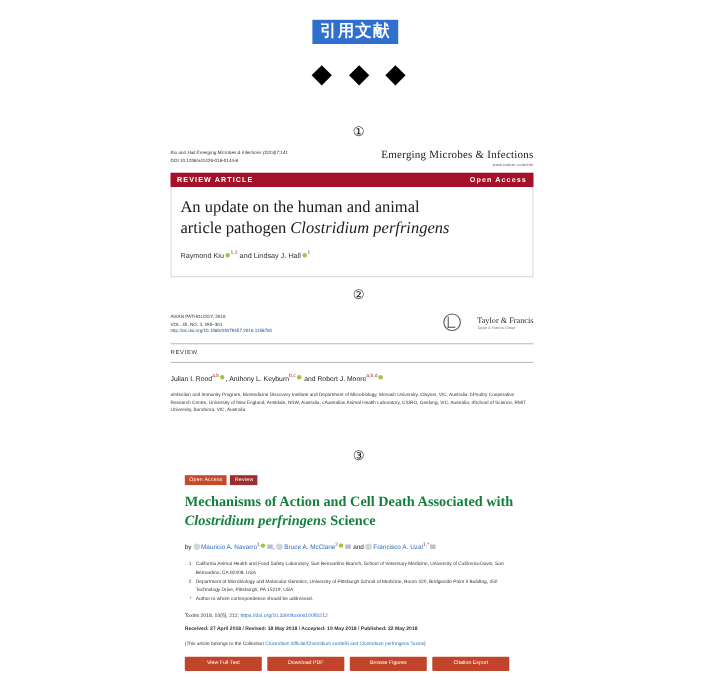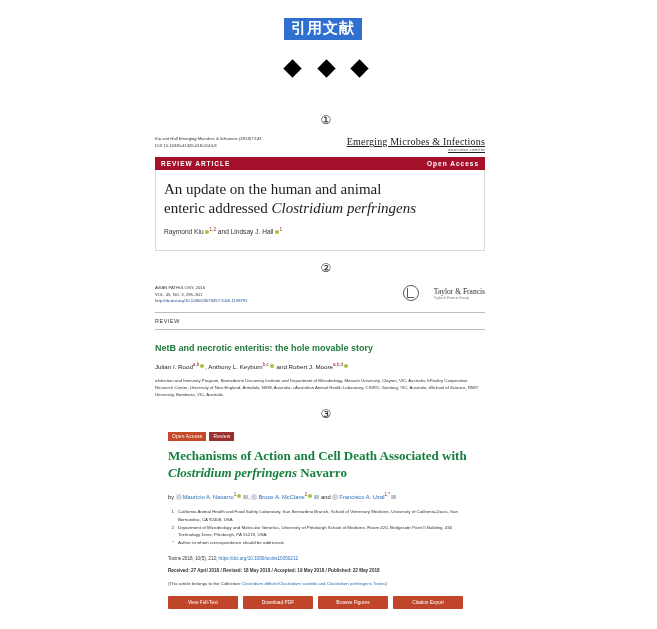--- a/index.html
+++ b/index.html
@@ -79,21 +79,20 @@
     font-size: 4.2px;
     line-height: 1.55;
     color: #333;
     font-style: italic;
     max-width: 150px;
   }
   .art1 .cite-left .doi { font-style: normal; }
   .art1 .jname {
     text-align: right;
     font-family: "Liberation Serif", serif;
-    text-decoration: underline;
   }
   .art1 .jname .jtitle {
     font-size: 10px;
     color: #222;
     letter-spacing: .2px;
   }
   .art1 .jname .jurl {
     font-size: 3.6px;
     color: #555;
     letter-spacing: .2px;
@@ -345,21 +344,21 @@
         <div class="jurl">www.nature.com/emi</div>
       </div>
     </div>
     <div class="redbar">
       <span>REVIEW ARTICLE</span>
       <span>Open Access</span>
     </div>
     <div class="body">
       <div class="atitle">
         <span>An update on the human and animal</span><br>
-        <span>enteric addressed </span><i>Clostridium perfringens</i>
+        <span>article pathogen </span><i>Clostridium perfringens</i>
       </div>
       <div class="authors">
         <span>Raymond Kiu</span><span class="orcid"></span><span class="sup">1,2</span><span> and Lindsay J. Hall</span><span class="orcid"></span><span class="sup">1</span>
       </div>
     </div>
   </div>
 
   <div class="circle-num" style="left:316px; top:261px;">②</div>
 
   <div class="art2">
@@ -373,37 +372,36 @@
         <div class="tf-mark"></div>
         <div class="tf-text">
           <div class="tf-name">Taylor &amp; Francis</div>
           <div class="tf-sub">Taylor &amp; Francis Group</div>
         </div>
       </div>
     </div>
     <div class="rule"></div>
     <div class="sectlabel">REVIEW</div>
     <div class="rule2"></div>
-    <div class="atitle">NetB and necrotic enteritis: the hole movable story</div>
     <div class="authors">
       <span>Julian I. Rood</span><span class="sup">a,b</span><span class="blue-orcid"></span><span>, Anthony L. Keyburn</span><span class="sup">b,c</span><span class="blue-orcid"></span><span> and Robert J. Moore</span><span class="sup">a,b,d</span><span class="blue-orcid"></span>
     </div>
     <div class="affil">aInfection and Immunity Program, Biomedicine Discovery Institute and Department of Microbiology, Monash University, Clayton, VIC, Australia; bPoultry Cooperative Research Centre, University of New England, Armidale, NSW, Australia; cAustralian Animal Health Laboratory, CSIRO, Geelong, VIC, Australia; dSchool of Science, RMIT University, Bundoora, VIC, Australia</div>
   </div>
 
   <div class="circle-num" style="left:316px; top:407px;">③</div>
 
   <div class="art3">
     <div class="badges">
       <span class="badge oa">Open Access</span>
       <span class="badge rev">Review</span>
     </div>
     <div class="atitle">
       <span>Mechanisms of Action and Cell Death Associated with</span><br>
-      <i>Clostridium perfringens</i><span> Navarro</span>
+      <i>Clostridium perfringens</i><span> Science</span>
     </div>
     <div class="authors">
       <span>by</span>
       <span class="pin"></span><a href="#">Mauricio A. Navarro</a><span class="sup">1</span><span class="blue-orcid"></span><span class="env"></span>,
       <span class="pin"></span><a href="#">Bruce A. McClane</a><span class="sup">2</span><span class="blue-orcid"></span><span class="env"></span>
       <span>and</span>
       <span class="pin"></span><a href="#">Francisco A. Uzal</a><span class="sup">1,*</span><span class="env"></span>
     </div>
     <div class="notes">
       <div class="n">

